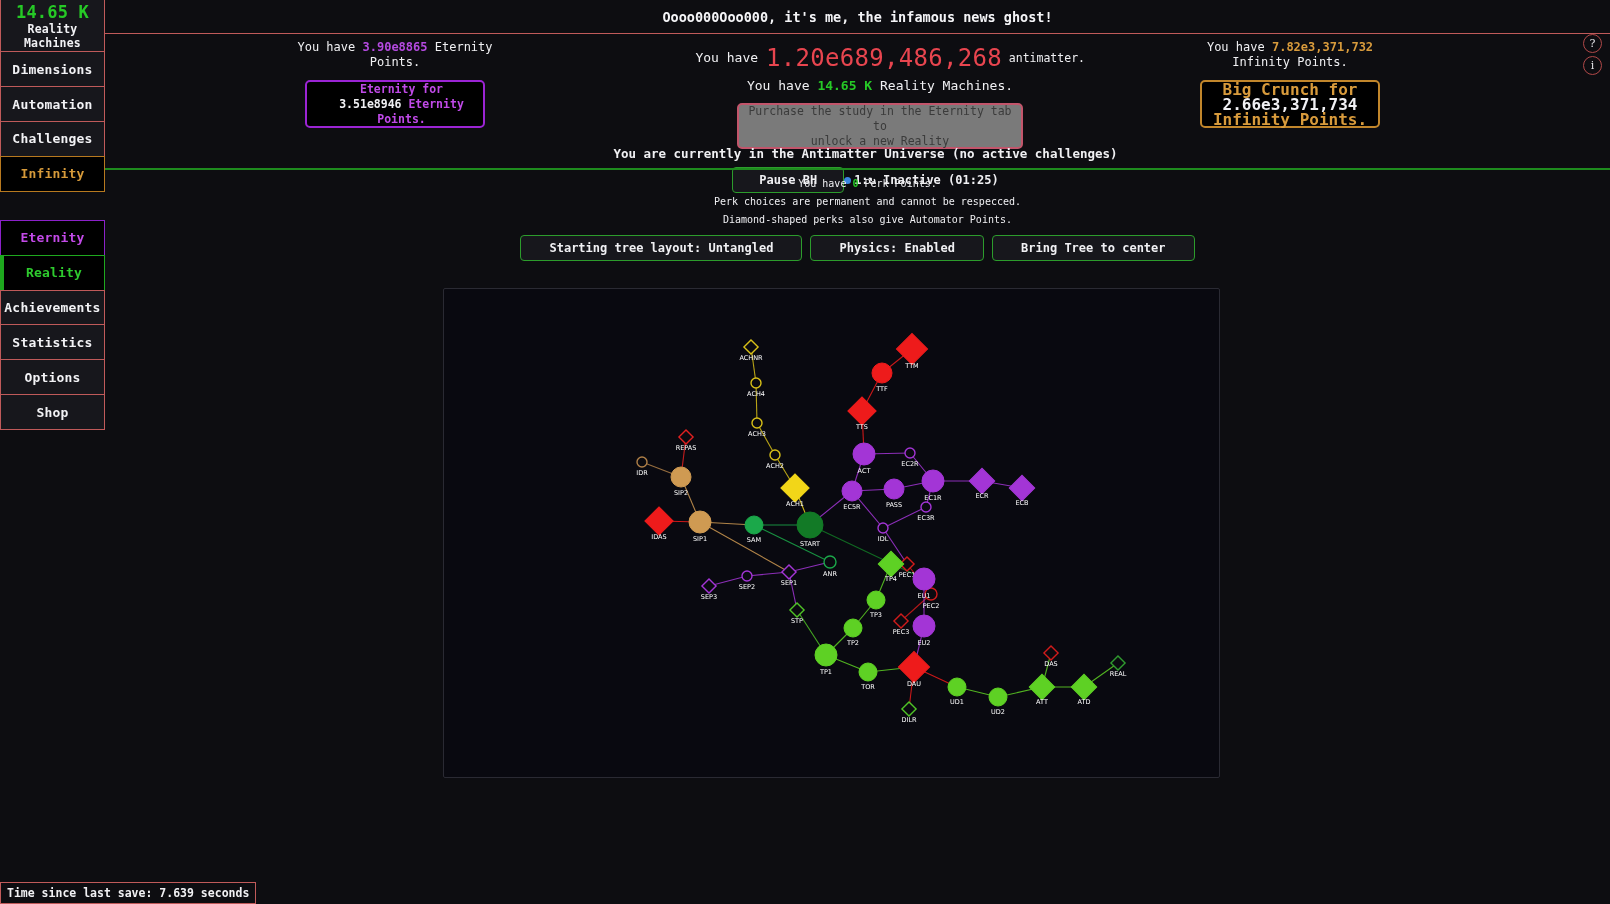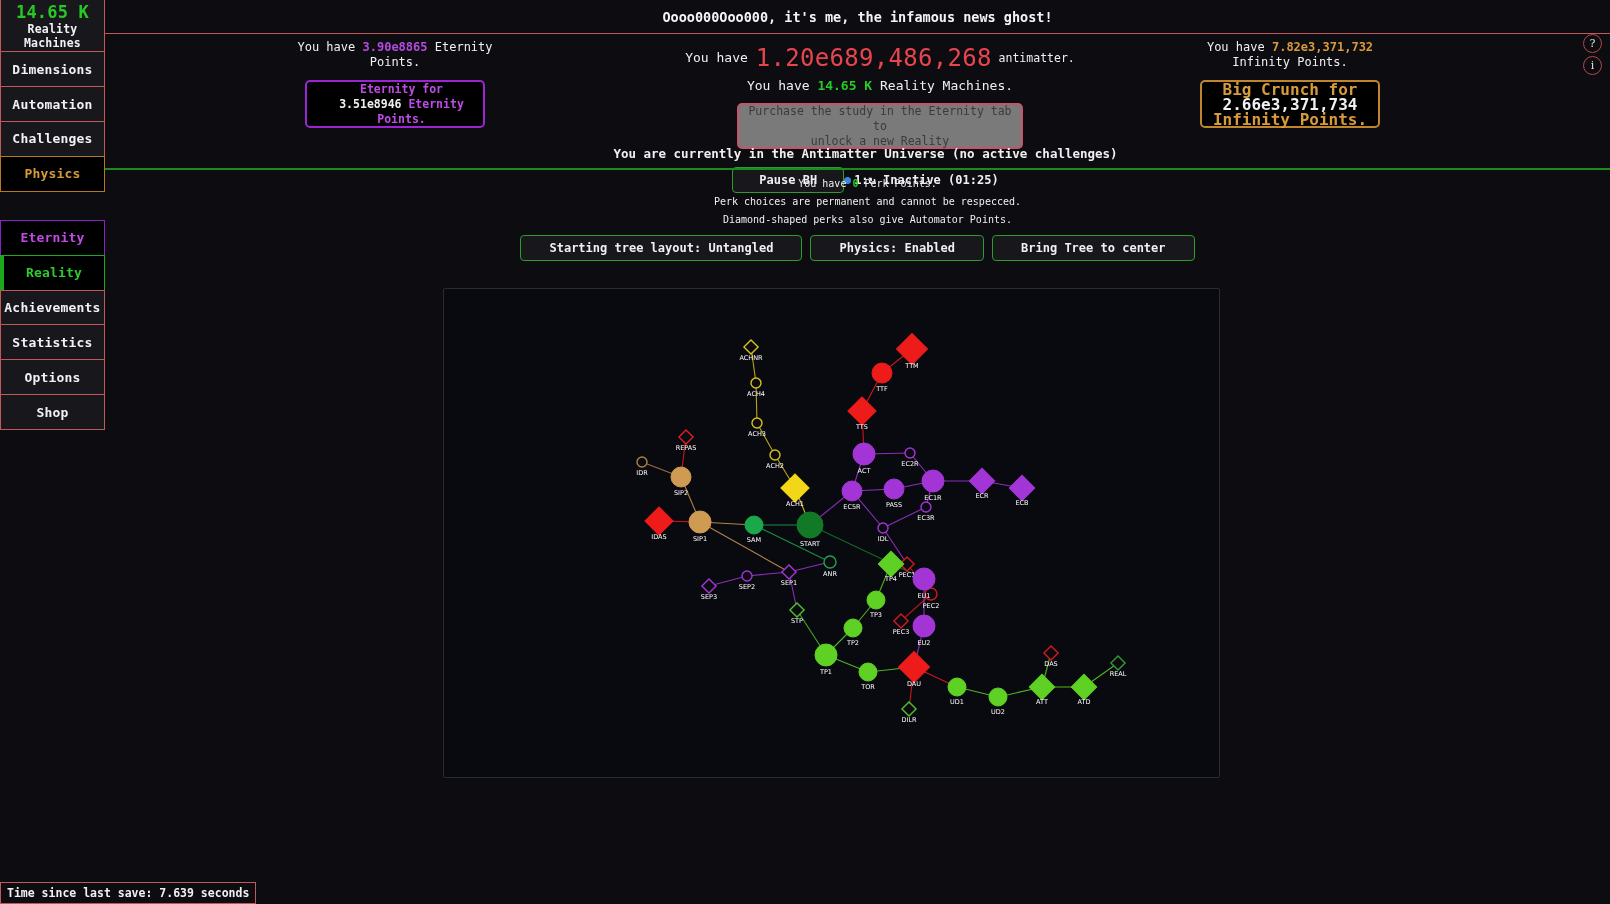--- a/index.html
+++ b/index.html
@@ -36,21 +36,21 @@
     display:flex;align-items:center;justify-content:center;text-align:center;
     cursor:pointer;line-height:15px;padding:6px 8px;}
   
   #col-ep{left:185px;top:6px;width:210px;}
   #col-ep .btnbox{border:2px solid #9b24d4;background:#000;color:#c04ae8;
     font-size:11.5px;font-weight:bold;width:180px;height:48px;padding-left:21px;}
   #col-ep .btnbox b{color:#f0f0f3;}
   .violet{color:#b44ae0;font-weight:bold;}
   
   #col-am{left:570px;top:10px;width:410px;}
-  #am-line{font-size:13px;color:#f0f0f3;}
+  #am-line{font-size:13px;color:#f0f0f3;text-align:right;}
   #am-val{color:#e8454f;font-size:24px;vertical-align:middle;letter-spacing:.3px;}
   #am-unit{font-size:11.5px;}
   #rm-line{font-size:13px;color:#f0f0f3;margin-top:6px;}
   .green{color:#26c926;font-weight:bold;}
   #col-am .btnbox{border:2px solid #c2556b;background:#7a7a7a;color:#3b3b3b;
     font-size:11.5px;width:286px;height:46px;}
   
   #col-ip{left:1080px;top:6px;width:210px;}
   #col-ip .btnbox{border:2px solid #c1862b;background:#000;color:#d89b3c;
     font-size:16px;font-weight:bold;width:180px;height:48px;}
@@ -92,21 +92,21 @@
 
 <div id="sidebar">
   <div class="tab rm">
     <span class="big">14.65 K</span>
     <span class="sub">Reality</span>
     <span class="sub">Machines</span>
   </div>
   <div class="tab normal">Dimensions</div>
   <div class="tab normal">Automation</div>
   <div class="tab normal">Challenges</div>
-  <div class="tab infinity">Physics</div>
+  <div class="tab infinity">Infinity</div>
   <div class="tab eternity">Eternity</div>
   <div class="tab reality">Reality</div>
   <div class="tab normal">Achievements</div>
   <div class="tab normal">Statistics</div>
   <div class="tab normal">Options</div>
   <div class="tab normal">Shop</div>
 </div>
 
 <div id="main">
 

